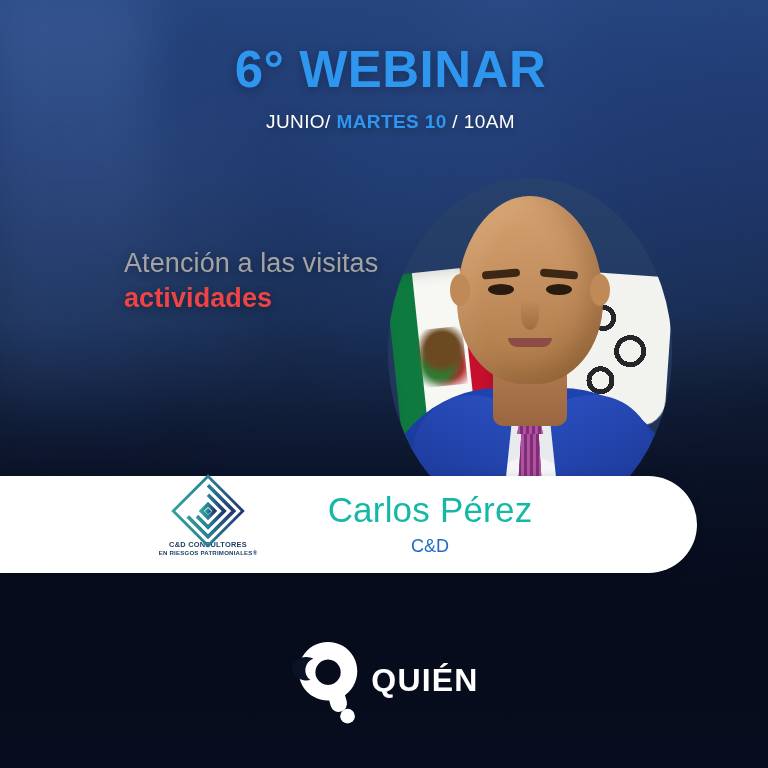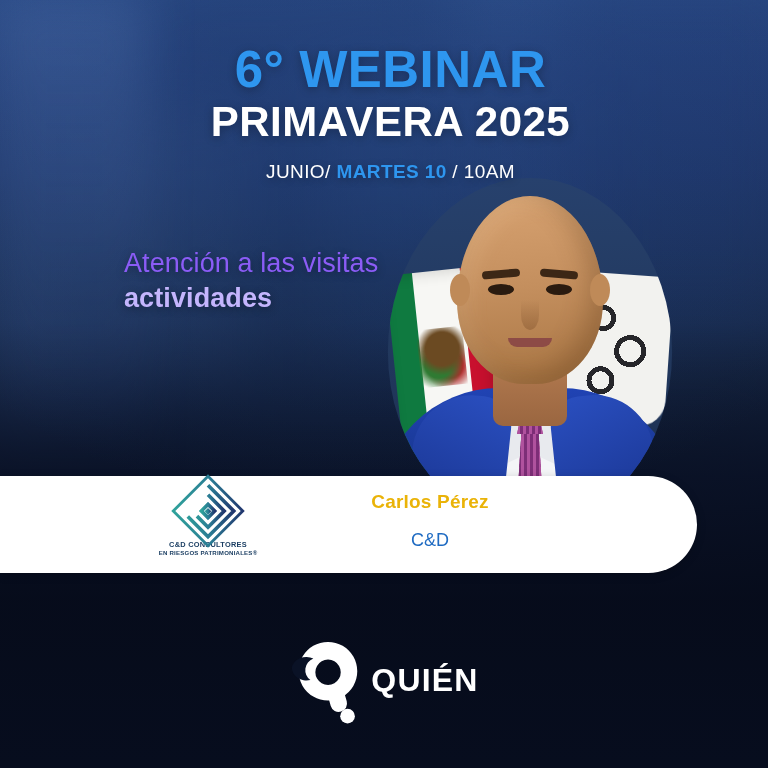--- a/index.html
+++ b/index.html
@@ -65,22 +65,22 @@
   }
   .h-date .lite { font-weight:300; }
   .h-date .accent { color:#2e96ef; font-weight:bold; }
 
   
   .topic {
     position:absolute; left:124px; top:246px; z-index:6;
     font-size:27px; line-height:1.30; letter-spacing:.1px;
     text-shadow:0 2px 9px rgba(0,0,0,.35);
   }
-  .topic .l-white { color:#8b5cf6; font-weight:normal; display:block; }
-  .topic .l-blue  { color:#c4b5fd; font-weight:bold; display:block; }
+  .topic .l-white { color:#a3a3a3; font-weight:normal; display:block; }
+  .topic .l-blue  { color:#ef4444; font-weight:bold; display:block; }
 
   
   .photo-wrap {
     position:absolute; left:385px; top:178px;
     width:290px; height:348px; z-index:5;
   }
   .photo-mask {
     position:absolute; inset:0;
     clip-path: ellipse(49% 50% at 50% 50%);
     overflow:hidden;
@@ -201,22 +201,22 @@
   .logo-txt1 {
     margin-top:3px; font-size:7.4px; font-weight:bold; letter-spacing:.25px;
     color:#1c3f63; white-space:nowrap;
   }
   .logo-txt2 {
     font-size:6.1px; font-weight:bold; letter-spacing:.2px;
     color:#1c3f63; white-space:nowrap;
   }
 
   .band-speaker { position:absolute; left:300px; top:492px; width:260px; text-align:center; z-index:9; }
-  .sp-name { font-size:19px; font-weight:bold; color:#eab308; line-height:1.05; letter-spacing:.2px; }
-  .sp-org  { font-size:18px; font-weight:normal; color:#1f6bc2; line-height:1.15; margin-top:18px; }
+  .sp-name { font-size:35px; font-weight:normal; color:#14b8a6; line-height:1.05; letter-spacing:.2px; }
+  .sp-org  { font-size:18px; font-weight:normal; color:#1f6bc2; line-height:1.15; margin-top:7px; }
 
   
   .footer { position:absolute; left:0; right:0; top:638px; z-index:8;
             display:flex; align-items:center; justify-content:center; gap:4px; }
   .qq-mark { position:relative; width:78px; height:86px; }
   .qq-words { color:#ffffff; }
   .qq-l1 { font-size:32px; font-weight:bold; letter-spacing:1.2px; line-height:1.05; }
   .qq-l2 { font-size:32px; font-weight:bold; letter-spacing:1.2px; line-height:1.05; }
 </style>
 </head>
@@ -232,21 +232,20 @@
     <div class="bs bs4"></div>
       <div class="bs bs5"></div>
       <div class="bs bs6"></div>
     <div class="bs bs7"></div>
   </div>
   <div class="bg-leftcol"></div>
   <div class="bg-vignette"></div>
 
   <div class="head">
     <div class="h-webinar">6° WEBINAR</div>
-    <div class="h-primavera">PRIMAVERA 2025</div>
     <div class="h-date">
       <span class="lite">JUNIO/</span>
       <span class="accent">MARTES 10</span>
       <span class="lite">/ 10AM</span>
     </div>
   </div>
 
   <div class="topic">
     <span class="l-white">Atención a las visitas</span>
     <span class="l-blue">actividades</span>

